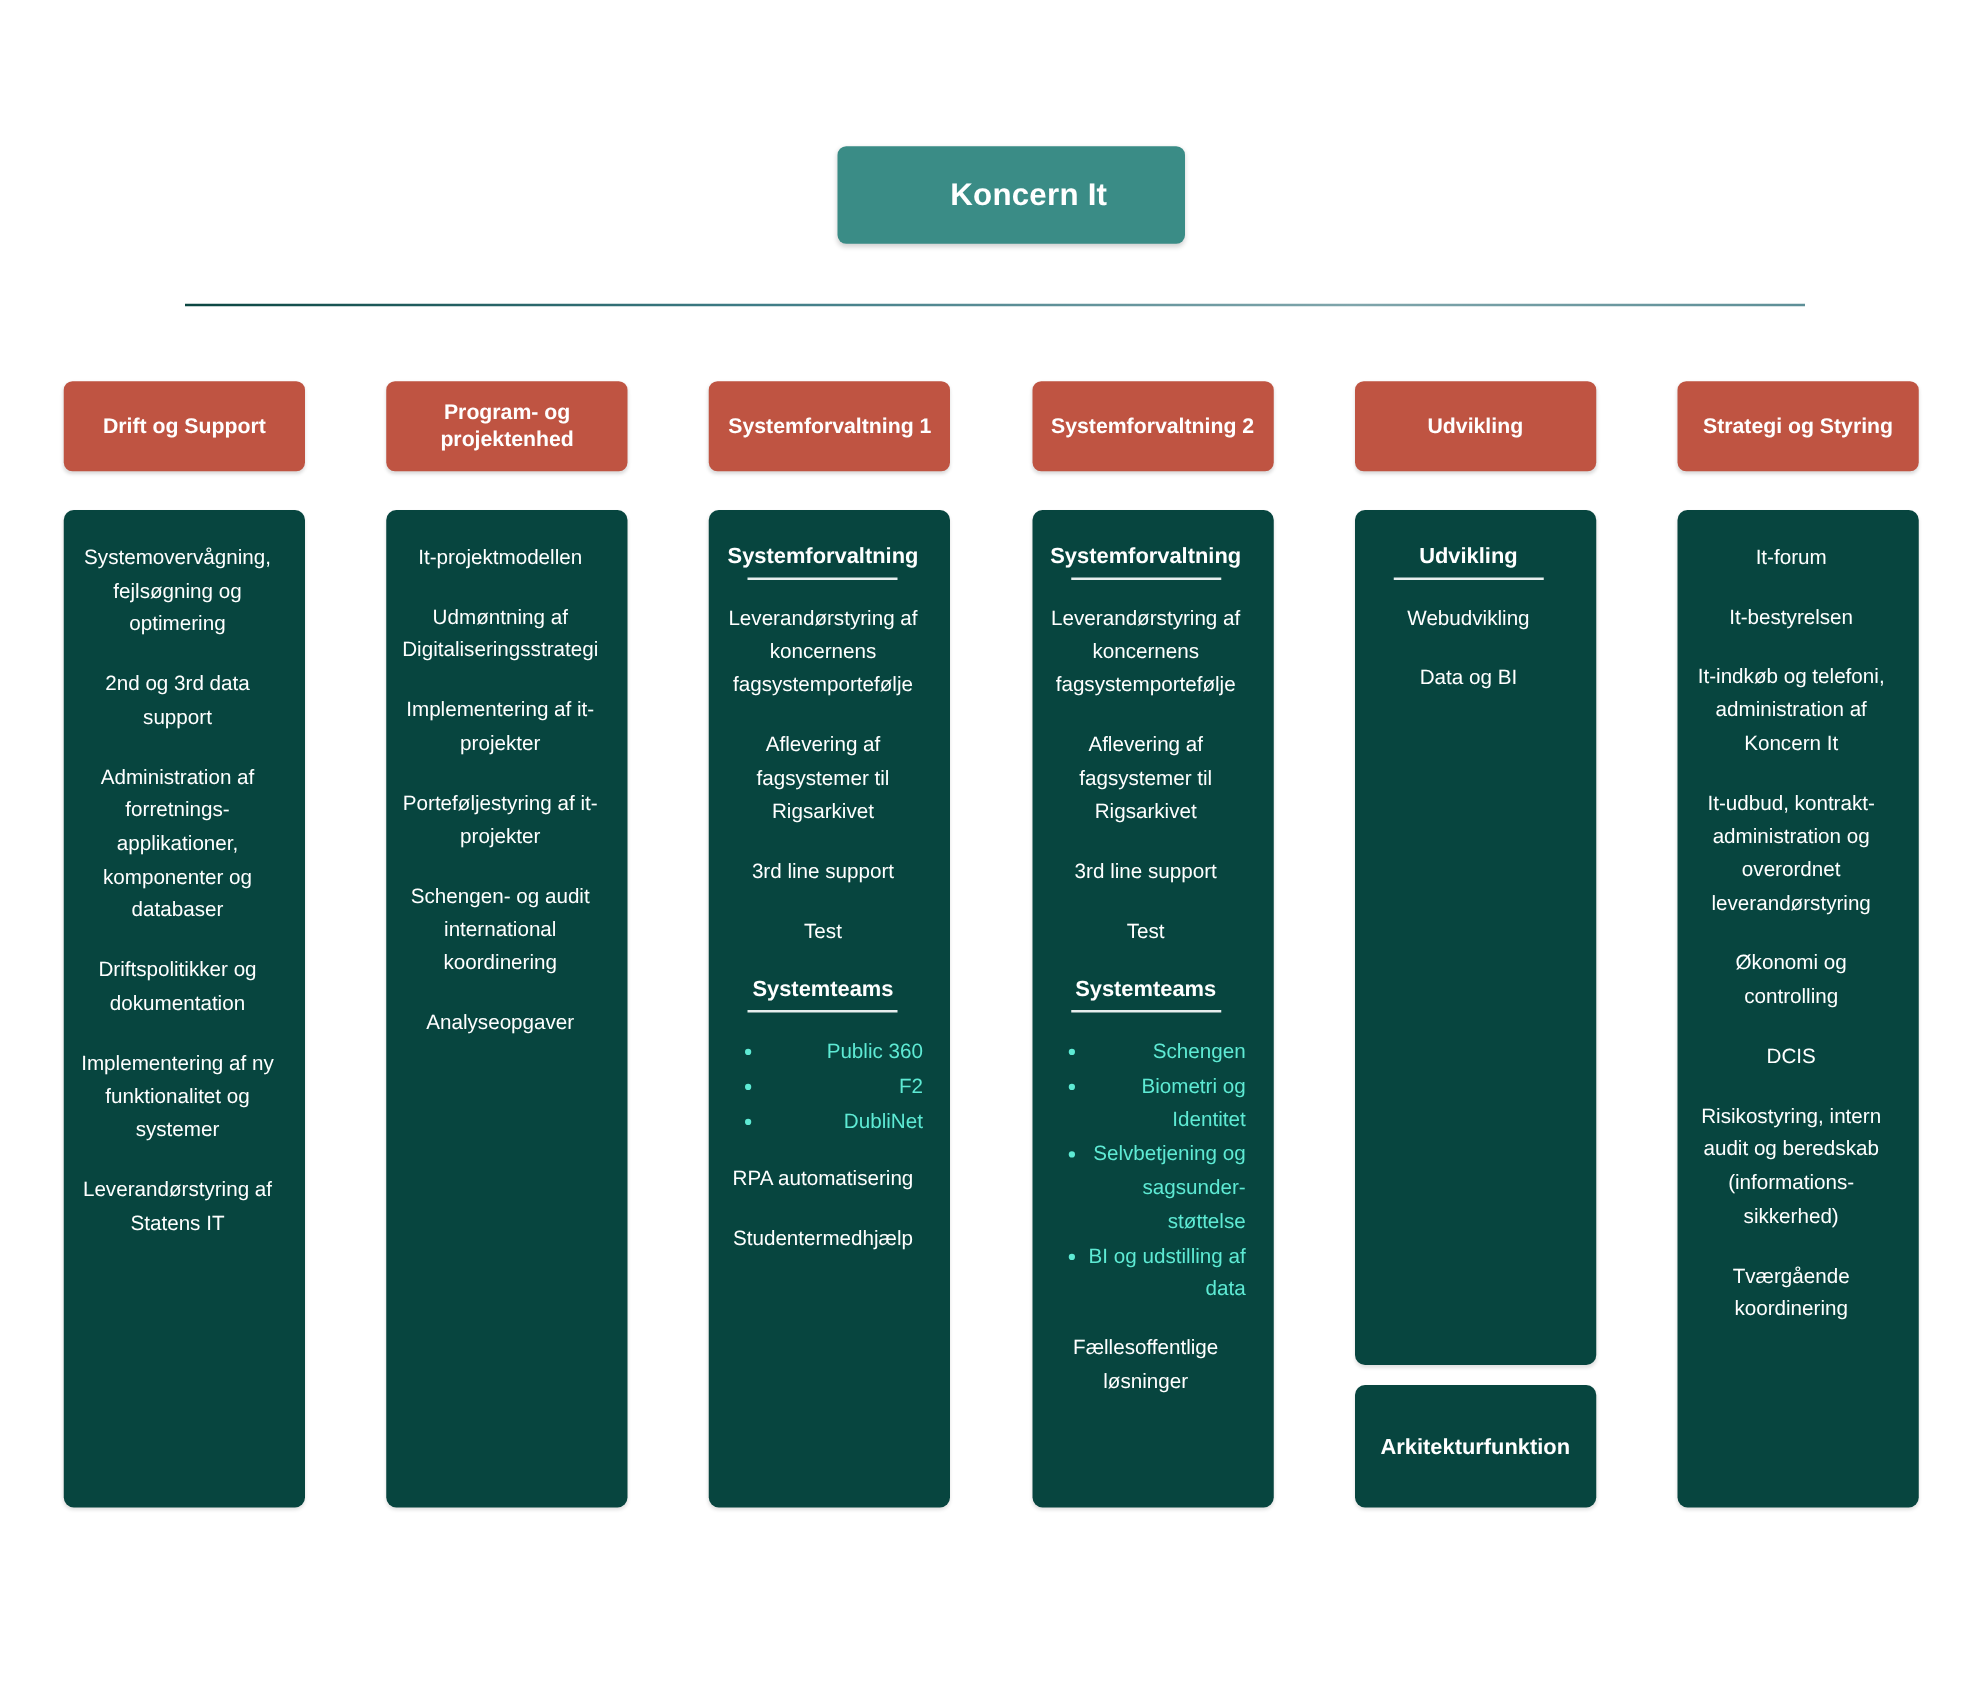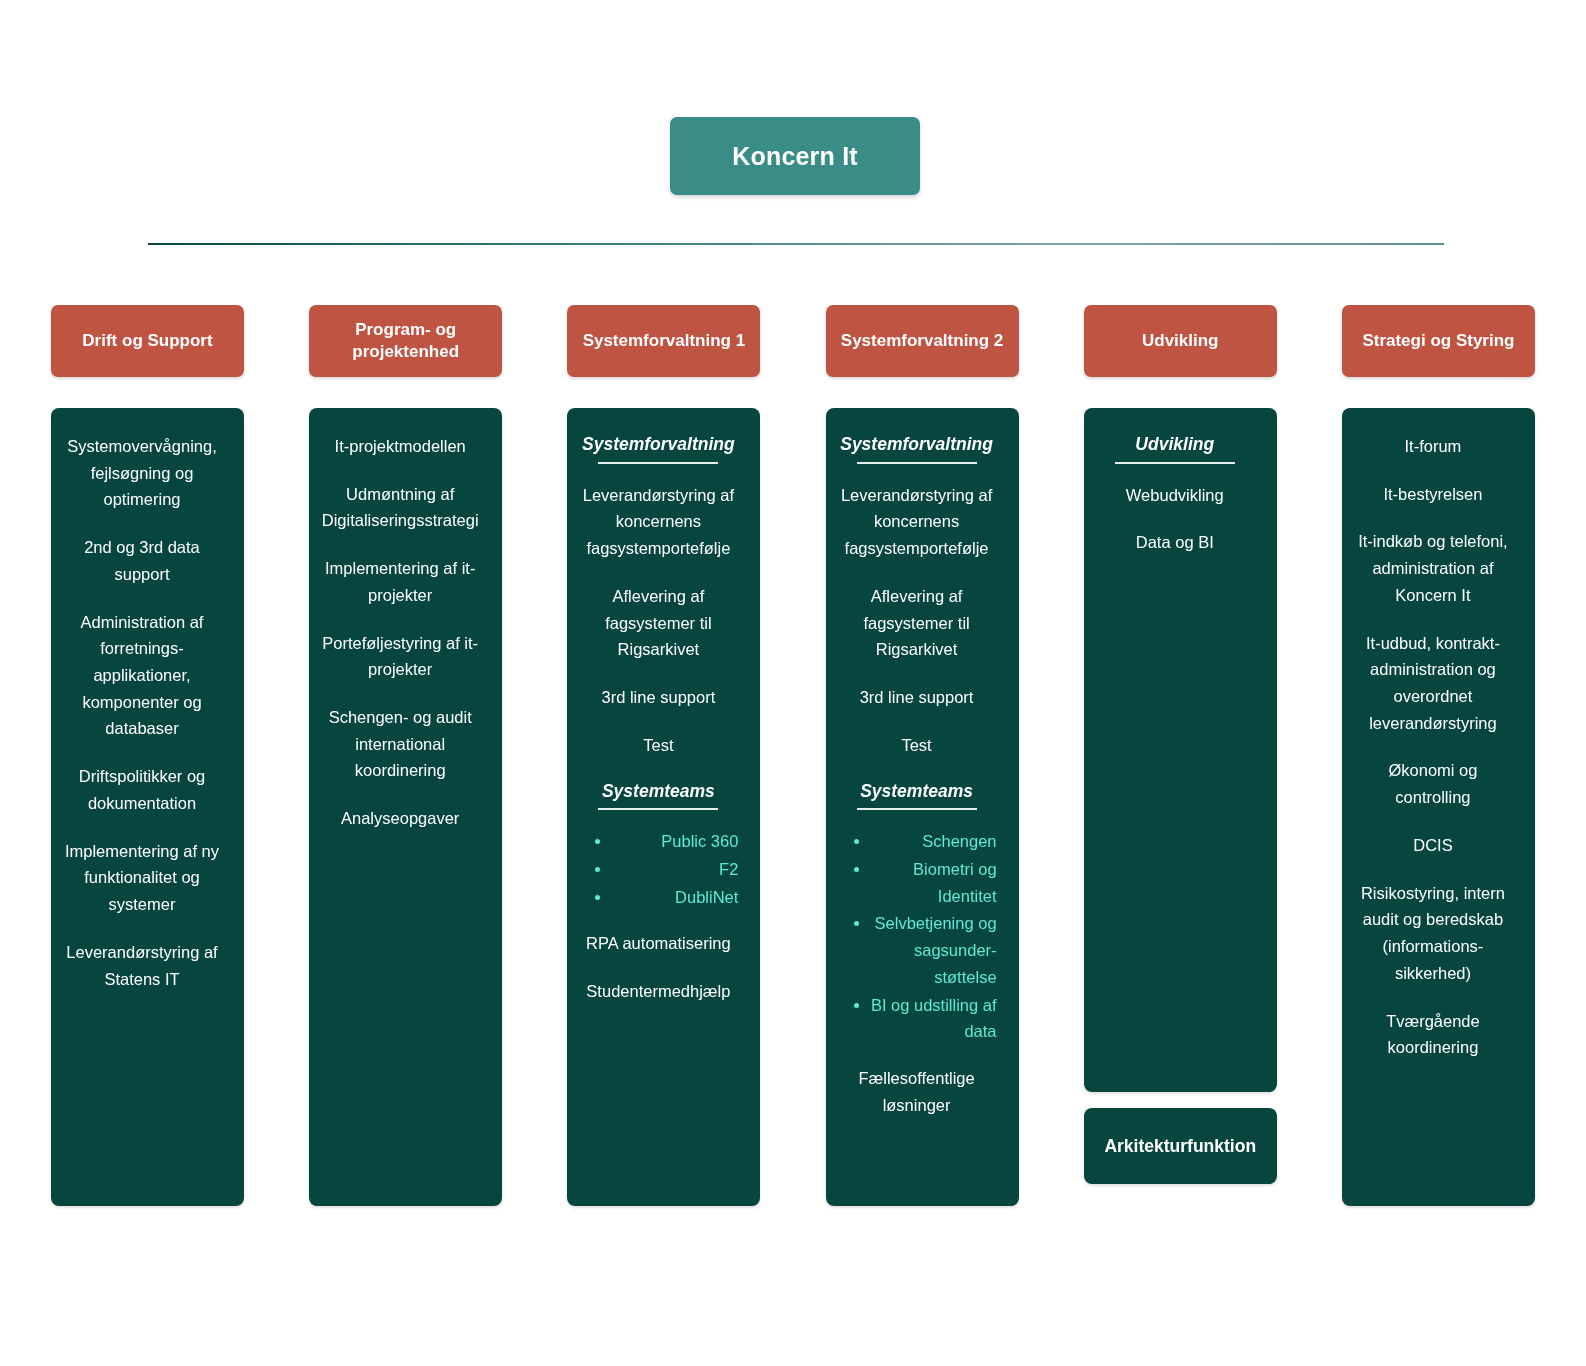--- a/index.html
+++ b/index.html
@@ -28,20 +28,21 @@
     left: 670px;
     top: 117px;
     width: 250px;
     height: 78px;
     background: #3a8c86;
     border-radius: 7px;
     display: flex;
     align-items: center;
     justify-content: center;
     box-shadow: 0 2px 4px rgba(0,0,0,0.18);
+    padding-left: 28px;
   }
   .root-node .root-label {
     font-size: 25px;
     font-weight: bold;
     color: #ffffff;
     letter-spacing: 0.2px;
   }
 
   
   .divider {
@@ -109,21 +110,20 @@
     margin: 0 0 21px 0;
   }
   .item:last-child { margin-bottom: 0; }
 
   .sec-title {
     font-size: 17.5px;
     font-weight: bold;
     color: #ffffff;
     margin: 0 0 6px 0;
     line-height: 1.3;
-    font-style: italic;
   }
   .sec-rule {
     width: 120px;
     height: 0;
     border-top: 2px solid #e7eeee;
     margin: 6px auto 18px auto;
   }
 
   .bullets {
     margin: 0 0 20px 0;
@@ -140,21 +140,21 @@
   }
 
   
   .col-5-body {
     height: 684px;
   }
   .sub-box {
     margin-top: 16px;
     background: #07453f;
     border-radius: 8px;
-    height: 76px;
+    height: 98px;
     display: flex;
     align-items: center;
     justify-content: center;
     text-align: center;
     box-shadow: 0 2px 3px rgba(0,0,0,0.12);
   }
   .sub-box .sub-label {
     font-size: 17.5px;
     font-weight: bold;
     color: #ffffff;

